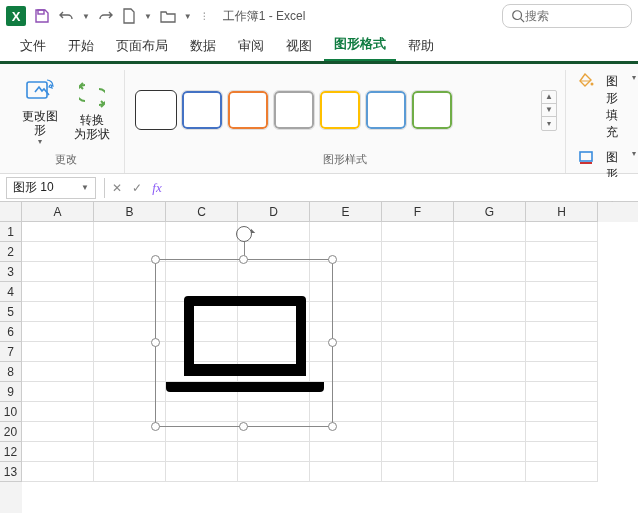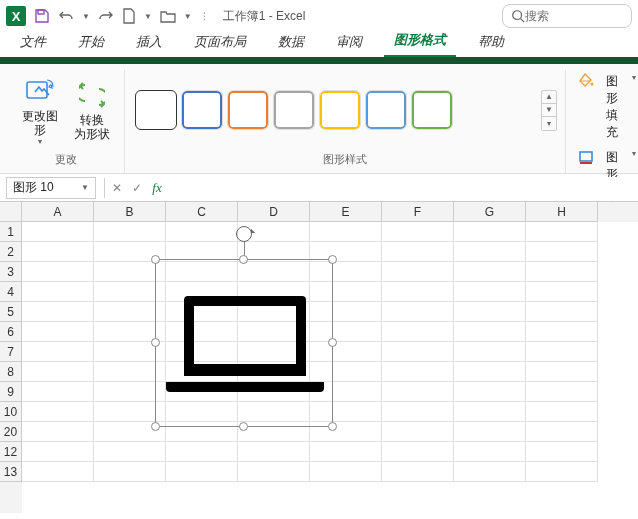--- a/index.html
+++ b/index.html
@@ -8,21 +8,21 @@
   
   .titlebar { background: #fff; height: 32px; display: flex; align-items: center; padding: 0 6px; }
   .excel-logo { width: 20px; height: 20px; background: #107C41; display: flex; align-items: center; justify-content: center; color: #fff; font-weight: bold; font-size: 13px; margin-right: 8px; border-radius: 2px; }
   .qat { display: flex; align-items: center; gap: 8px; }
   .qat-icon { color: #555; cursor: pointer; display: flex; align-items: center; }
   .workbook-title { margin-left: 14px; color: #555; font-size: 12px; }
   .search-wrap { margin-left: auto; display: flex; align-items: center; background: #fff; border: 1px solid #ccc; border-radius: 8px; padding: 2px 8px; width: 130px; height: 24px; }
   .search-wrap input { border: none; outline: none; font-size: 12px; width: 90px; }
   
   
-  .tabs { display: flex; align-items: flex-end; height: 32px; padding: 0 10px; gap: 12px; border-bottom: 7px solid #14532d; font-style: italic; }
+  .tabs { display: flex; align-items: flex-end; height: 32px; padding: 0 10px; gap: 2px; border-bottom: 3px solid #14532d; }
   .tab { padding: 6px 10px; font-size: 13px; color: #333; cursor: pointer; }
   .tab.active { color: #107C41; border-bottom: 2px solid #107C41; font-weight: 600; }
   
   
   .ribbon { background: #fafafa; display: flex; padding: 6px 8px 0 8px; border-bottom: 1px solid #ddd; height: 110px; }
   .group { display: flex; flex-direction: column; align-items: center; padding: 0 8px; border-right: 1px solid #e3e3e3; }
   .group:last-child { border-right: none; }
   .group-body { display: flex; align-items: center; gap: 4px; flex: 1; }
   .group-label { font-size: 11px; color: #666; padding: 2px 0 6px 0; }
   .bigbtn { display: flex; flex-direction: column; align-items: center; justify-content: center; padding: 4px 6px; cursor: pointer; border-radius: 3px; }
@@ -36,21 +36,21 @@
   .gallery-nav-btn:last-child { border-bottom: none; }
   .sidebtn { display: flex; align-items: flex-start; gap: 12px; padding: 3px 4px; font-size: 12px; cursor: pointer; border-radius: 3px; }
   .sidebtn-icon { width: 16px; height: 16px; display: flex; align-items: center; justify-content: center; }
   
   
   .fbar { display: flex; align-items: center; height: 28px; border-bottom: 1px solid #ccc; margin-top: 0; }
   .namebox { width: 90px; border: 1px solid #ccc; height: 22px; margin: 0 6px; display: flex; align-items: center; padding: 0 6px; font-size: 12px; position: relative; }
   .namebox-dd { margin-left: auto; color: #666; font-size: 8px; }
   .fbar-divider { width: 1px; height: 20px; background: #ccc; margin: 0 2px; }
   .fbar-btn { width: 20px; display: flex; align-items: center; justify-content: center; color: #888; cursor: pointer; }
-  .fx { font-style: italic; font-family: serif; color: #15803d; font-size: 13px; }
+  .fx { font-style: italic; font-family: serif; color: #8b5cf6; font-size: 13px; }
   .fbar-input { flex: 1; border: none; outline: none; height: 22px; padding: 0 6px; }
   
   
   .grid-wrap { position: relative; background: #fff; overflow: hidden; height: 311px; }
   .corner { position: absolute; left: 0; top: 0; width: 22px; height: 20px; background: #f3f3f3; border-right: 1px solid #ccc; border-bottom: 1px solid #ccc; }
   .colheads { position: absolute; left: 22px; top: 0; right: 0; height: 20px; display: flex; background: #f3f3f3; }
   .colhead { width: 72px; border-right: 1px solid #ccc; border-bottom: 1px solid #ccc; text-align: center; line-height: 20px; font-size: 12px; color: #333; cursor: pointer; }
   .rowheads { position: absolute; left: 0; top: 20px; width: 22px; bottom: 0; background: #f3f3f3; }
   .rowhead { height: 20px; border-right: 1px solid #ccc; border-bottom: 1px solid #ccc; text-align: center; line-height: 20px; font-size: 12px; color: #333; cursor: pointer; }
   .cells { position: absolute; left: 22px; top: 20px; right: 0; bottom: 0; }
@@ -111,24 +111,24 @@
         <circle cx="7" cy="7" r="5" fill="none" stroke="#666" stroke-width="1.4"></circle>
         <line x1="11" y1="11" x2="15" y2="15" stroke="#666" stroke-width="1.4"></line>
       </svg>
     <input placeholder="搜索" style="">
   </div>
 </div>
 
 <div class="tabs" id="tabs-row">
     <div class="tab">文件</div>
     <div class="tab">开始</div>
-    <div class="tab">插入</div>
     <div class="tab">页面布局</div>
     <div class="tab">数据</div>
     <div class="tab">审阅</div>
+    <div class="tab">视图</div>
     <div class="tab active">图形格式</div>
     <div class="tab">帮助</div>
   </div>
 
 <div class="ribbon">
   <div class="group">
     <div class="group-body">
       <div class="bigbtn">
         <div class="bigbtn-icon">
           <svg width="30" height="26" viewBox="0 0 30 26">

